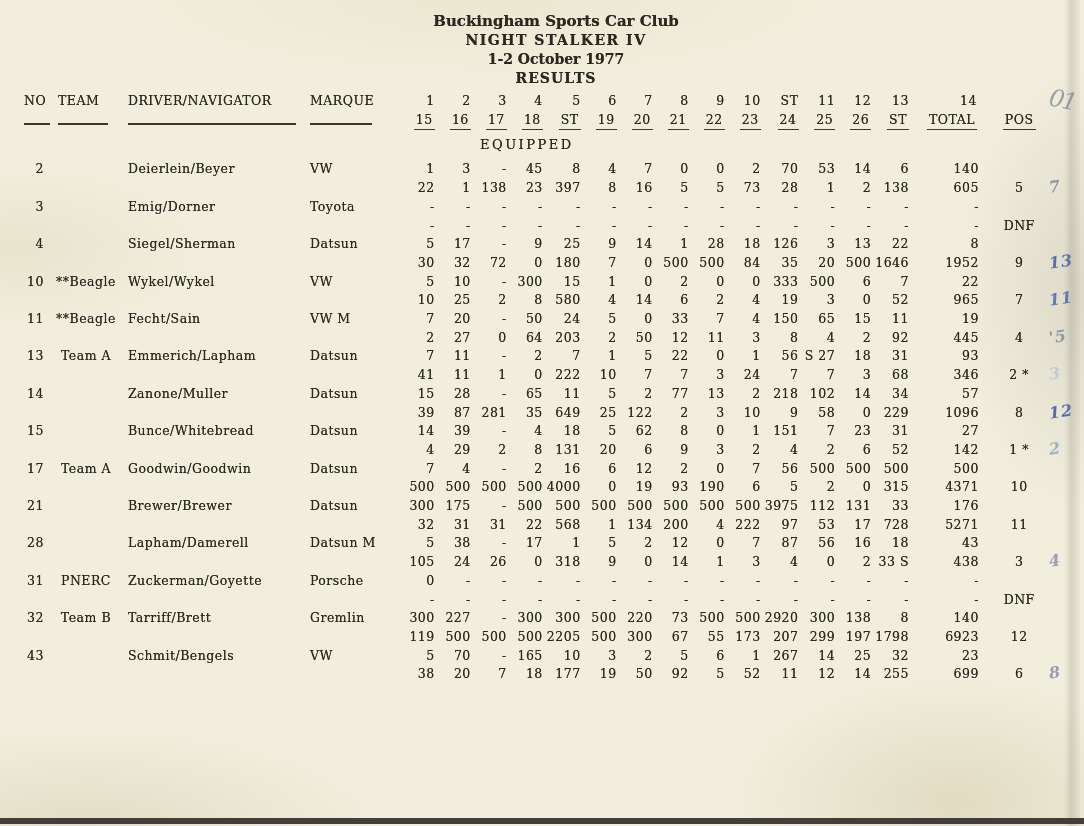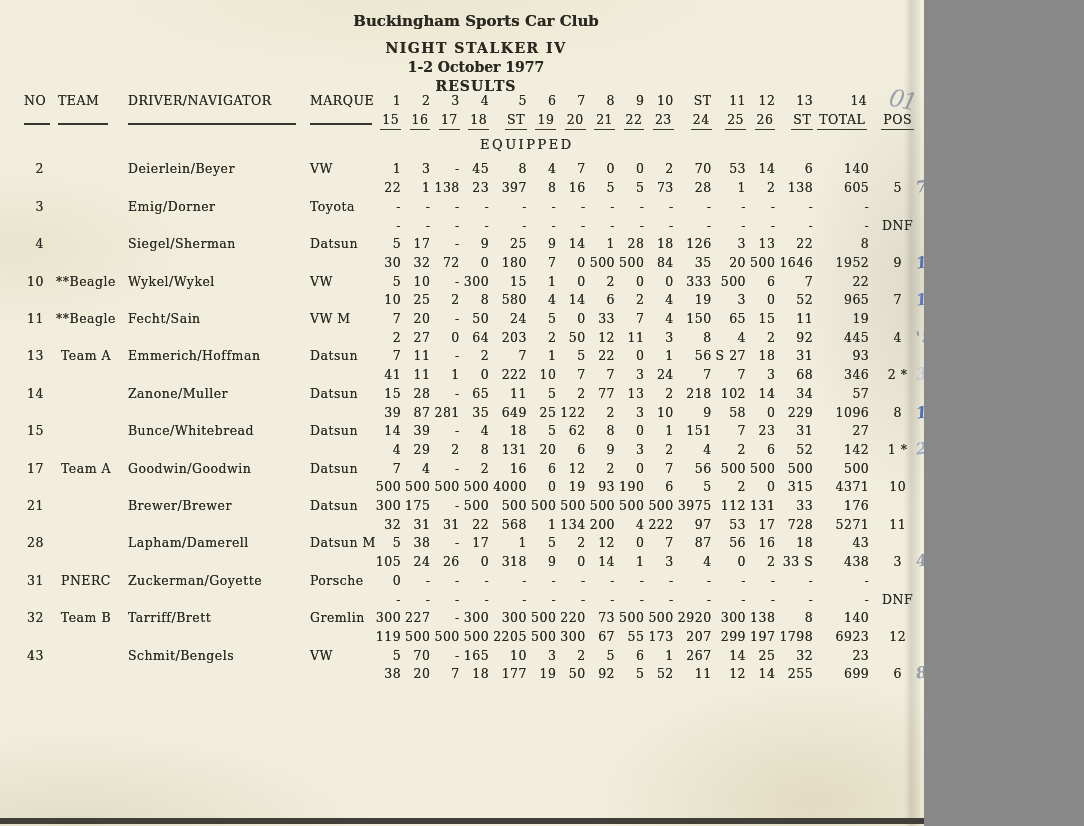--- a/index.html
+++ b/index.html
@@ -1,33 +1,33 @@
 <!DOCTYPE html>
 <html><head>
 <meta charset="utf-8">
 <style>
   html,body{margin:0;padding:0;background:#888;}
   .page{
-    position:relative;width:924px;height:826px;overflow:hidden;
+    position:relative;width:1084px;height:826px;overflow:hidden;
     font-family:"DejaVu Serif",serif;color:#2a2921;
     background:
       radial-gradient(ellipse 320px 180px at 88% 97%, rgba(203,196,158,.45), transparent 70%),
       radial-gradient(ellipse 420px 140px at 8% 100%, rgba(198,193,158,.38), transparent 70%),
       radial-gradient(ellipse 180px 320px at 100% 35%, rgba(188,186,168,.40), transparent 70%),
       radial-gradient(ellipse 500px 110px at 45% 0%, rgba(221,214,178,.30), transparent 72%),
       radial-gradient(ellipse 260px 120px at 2% 30%, rgba(210,204,168,.30), transparent 70%),
       #f2eedd;
     text-shadow:0 0 .5px rgba(42,40,30,.75);
   }
   .edge-right{position:absolute;top:0;right:4px;width:16px;height:100%;
     background:linear-gradient(to right, transparent, rgba(118,116,104,.22) 45%, rgba(118,116,104,.05));}
   .bottom-bar{position:absolute;left:0;bottom:2px;width:100%;height:6px;background:#413f39;}
   .title-block{position:absolute;top:12px;left:0;width:100%;text-align:center;padding-left:28px;box-sizing:border-box;line-height:19px;}
   .t1{font-size:15px;font-weight:bold;}
-  .t2{font-size:14px;font-weight:bold;letter-spacing:1.5px;margin-top:8px;}
+  .t2{font-size:14px;font-weight:bold;letter-spacing:1.5px;}
   .t3{font-size:14px;font-weight:bold;}
   .t4{font-size:14px;font-weight:bold;letter-spacing:1px;}
   table.results{position:absolute;left:12px;top:92px;border-collapse:collapse;table-layout:fixed;}
   th,td{padding:0;font-size:12.5px;letter-spacing:.5px;font-weight:normal;height:18.7px;line-height:18.7px;white-space:nowrap;overflow:visible;}
   thead th{vertical-align:bottom;}
   .th-text{text-align:left;}
   .th-no{padding-left:12px;}
   .th-team{padding-left:8px;}
   .th-driver{padding-left:12px;}
   .th-marque{padding-left:14px;}
@@ -336,21 +336,21 @@
           <td class="num">3</td>
           <td class="num">8</td>
           <td class="num">4</td>
           <td class="num">2</td>
           <td class="num">92</td>
           <td class="num total">445</td>
         </tr>
         <tr>
           <td class="td-no" rowspan="2">13</td>
           <td class="td-team" rowspan="2">Team A</td>
-          <td class="td-driver" rowspan="2">Emmerich/Hoffman</td>
+          <td class="td-driver" rowspan="2">Emmerich/Lapham</td>
           <td class="td-marque" rowspan="2">Datsun</td>
           <td class="num">7</td>
           <td class="num">11</td>
           <td class="num">-</td>
           <td class="num">2</td>
           <td class="num">7</td>
           <td class="num">1</td>
           <td class="num">5</td>
           <td class="num">22</td>
           <td class="num">0</td>

